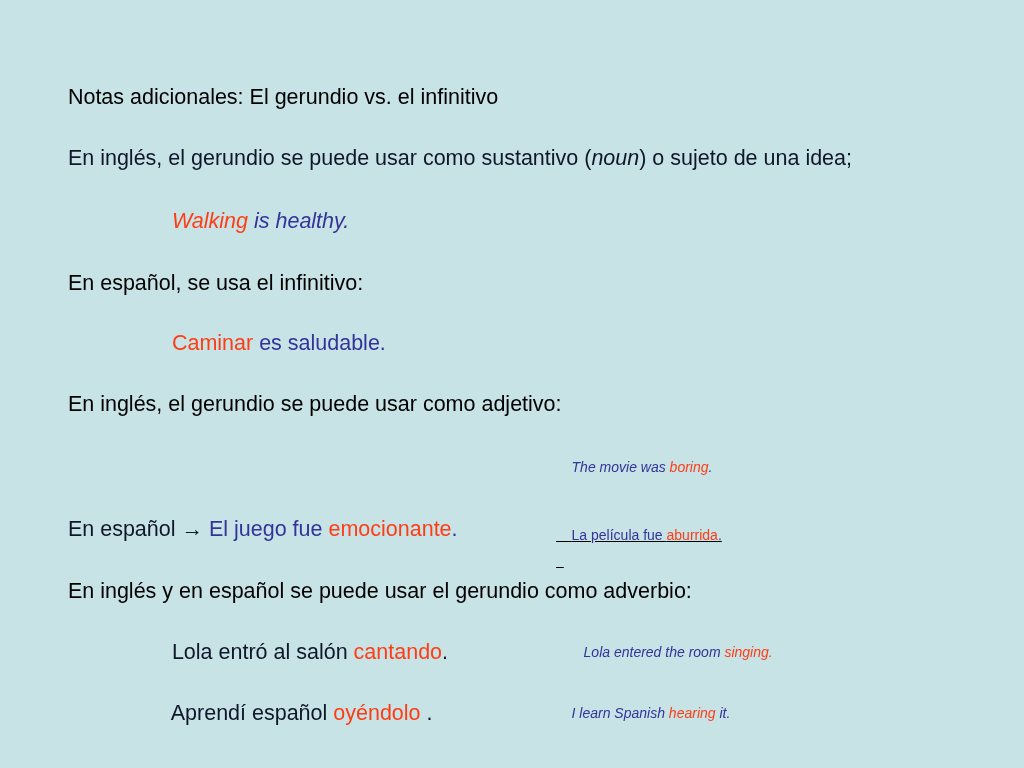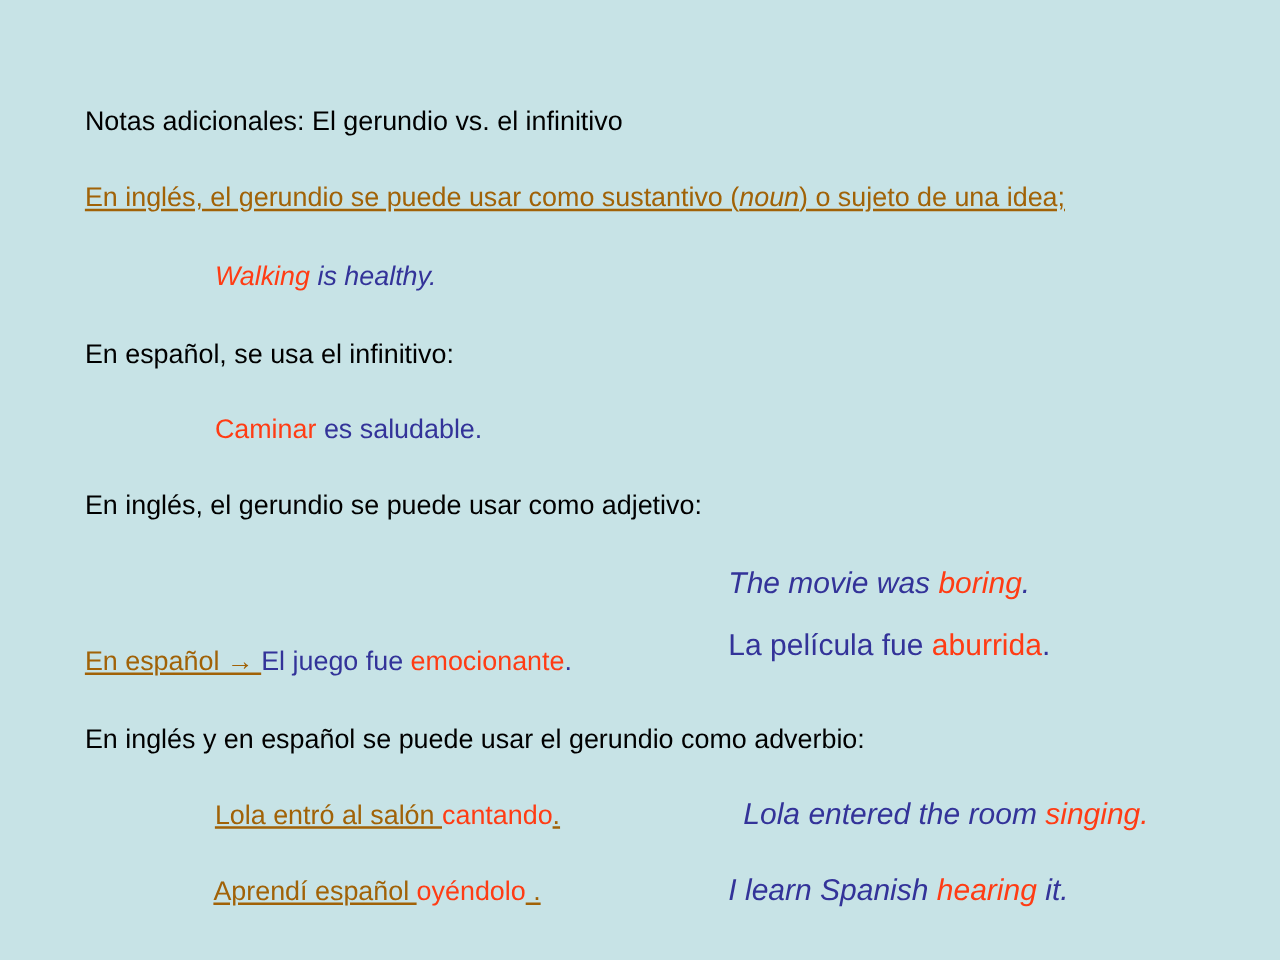--- a/index.html
+++ b/index.html
@@ -28,28 +28,28 @@
     color: #000000;
     letter-spacing: 0px;
   }
   
   .lvl0 { left: 44px; }
   
   .lvl1 { left: 148px; }
 
   .red    { color: #ff3c14; }
   .blue   { color: #333399; }
-  .black  { color: #a16207; text-decoration: underline; }
+  .black  { color: #0f172a; }
   .ital   { font-style: italic; }
 
   
   .col2 {
     position: absolute;
     white-space: pre;
-    font-size: 24px;
+    font-size: 14px;
     line-height: 26px;
   }
 </style>
 </head>
 <body>
 
 <div id="slide">
 
   <div class="line lvl0" style="top:58px;">
     <span>Notas adicionales: El gerundio vs. el infinitivo</span>
@@ -75,21 +75,21 @@
     <span>En inglés, el gerundio se puede usar como adjetivo:</span>
   </div>
 
   <div class="col2" style="top:428px; left:556px;">
     <span class="blue ital">The movie was </span><span class="red ital">boring</span><span class="blue ital">.</span>
   </div>
 
   <div class="line lvl0" style="top:490px;text-align:right;">
     <span class="black">En español → </span><span class="blue">El juego fue </span><span class="red">emocionante</span><span class="blue">.</span>
   </div>
-  <div class="col2" style="top:478px; left:556px;">
+  <div class="col2" style="top:496px; left:556px;text-decoration:underline;">
     <span class="blue">La película fue </span><span class="red">aburrida</span><span class="blue">.</span>
   </div>
 
   <div class="line lvl0" style="top:552px;">
     <span>En inglés y en español se puede usar el gerundio como adverbio:</span>
   </div>
 
   <div class="line lvl1" style="top:613px;">
     <span class="black">Lola entró al salón </span><span class="red">cantando</span><span class="black">.</span>
   </div>

